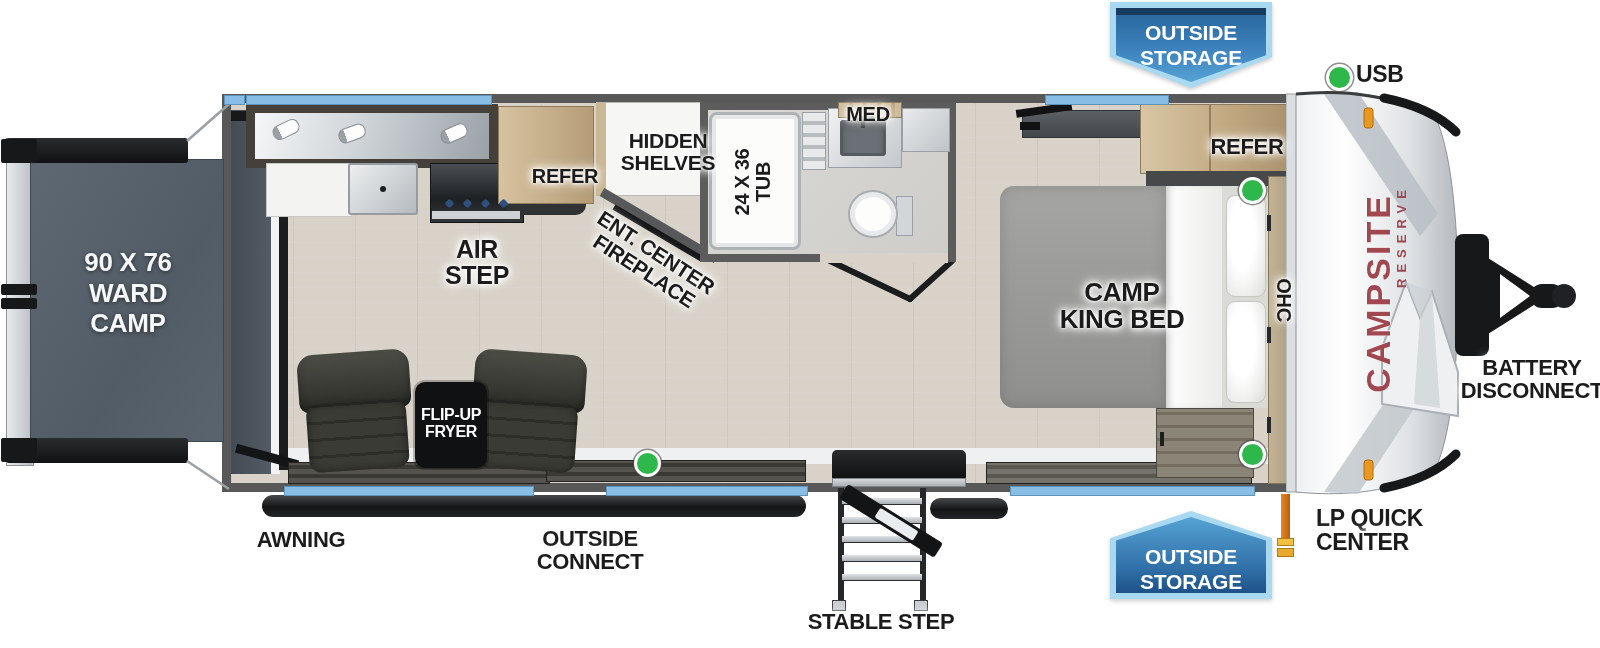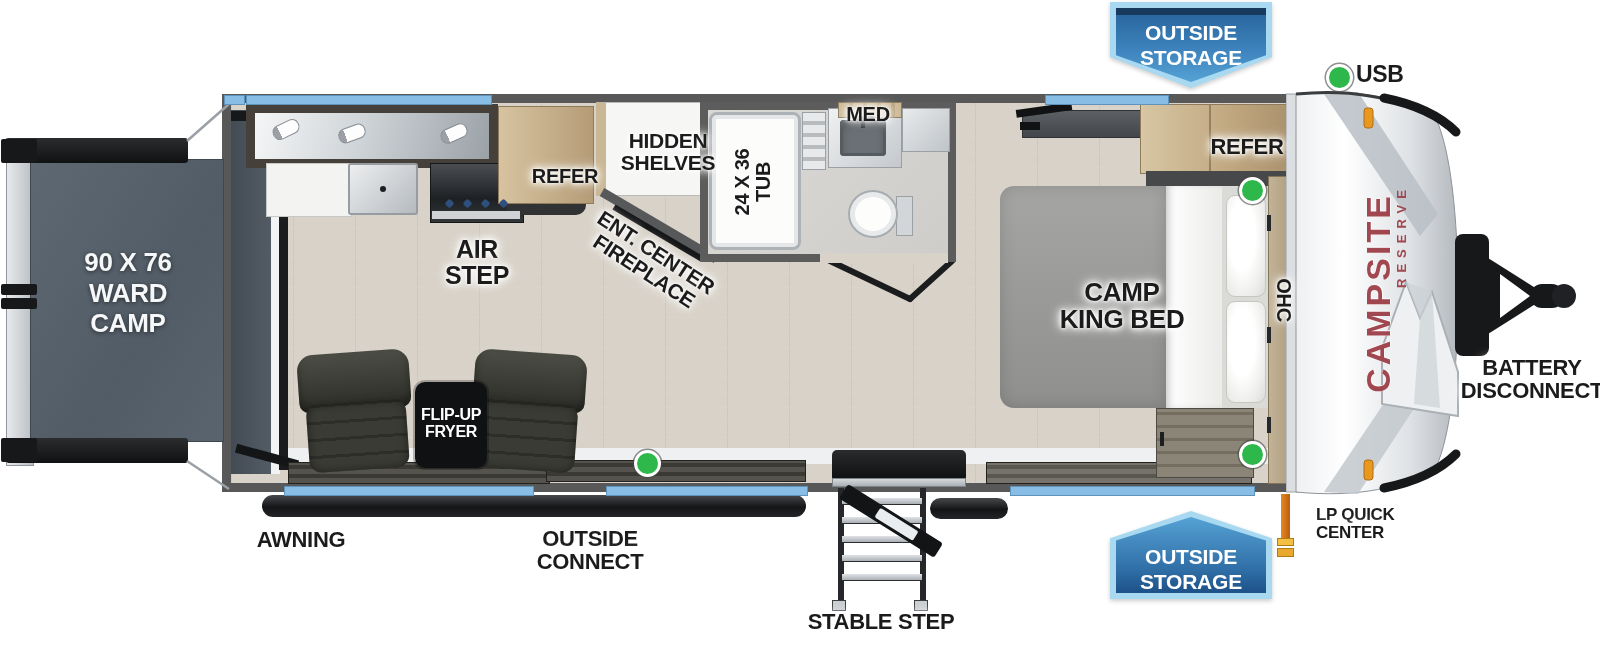--- a/index.html
+++ b/index.html
@@ -344,21 +344,21 @@
 
   <div class="gdot" style="left:1326px;top:64px;"></div>
   <div class="lbl" style="left:1356px;top:62px;font-size:23px;text-align:left;">USB</div>
   <div class="gdot" style="left:634px;top:450px;"></div>
   <div class="gdot" style="left:1239px;top:177px;"></div>
   <div class="gdot" style="left:1239px;top:441px;"></div>
 
   <div class="abs lp-pipe"></div>
   <div class="abs lp-fit1"></div>
   <div class="abs lp-fit2"></div>
-  <div class="lbl" style="left:1316px;top:506px;font-size:17px;text-align:left;">
+  <div class="lbl" style="left:1316px;top:506px;font-size:23px;text-align:left;">
     <div>LP QUICK</div>
       <div>CENTER</div>
   </div>
 
   <div class="lbl center" style="left:301px;top:528px;font-size:22px;">AWNING</div>
   <div class="lbl center" style="left:590px;top:527px;font-size:22px;">
     <div>OUTSIDE</div>
       <div>CONNECT</div>
   </div>
   <div class="lbl center" style="left:881px;top:610px;font-size:22px;">STABLE STEP</div>

